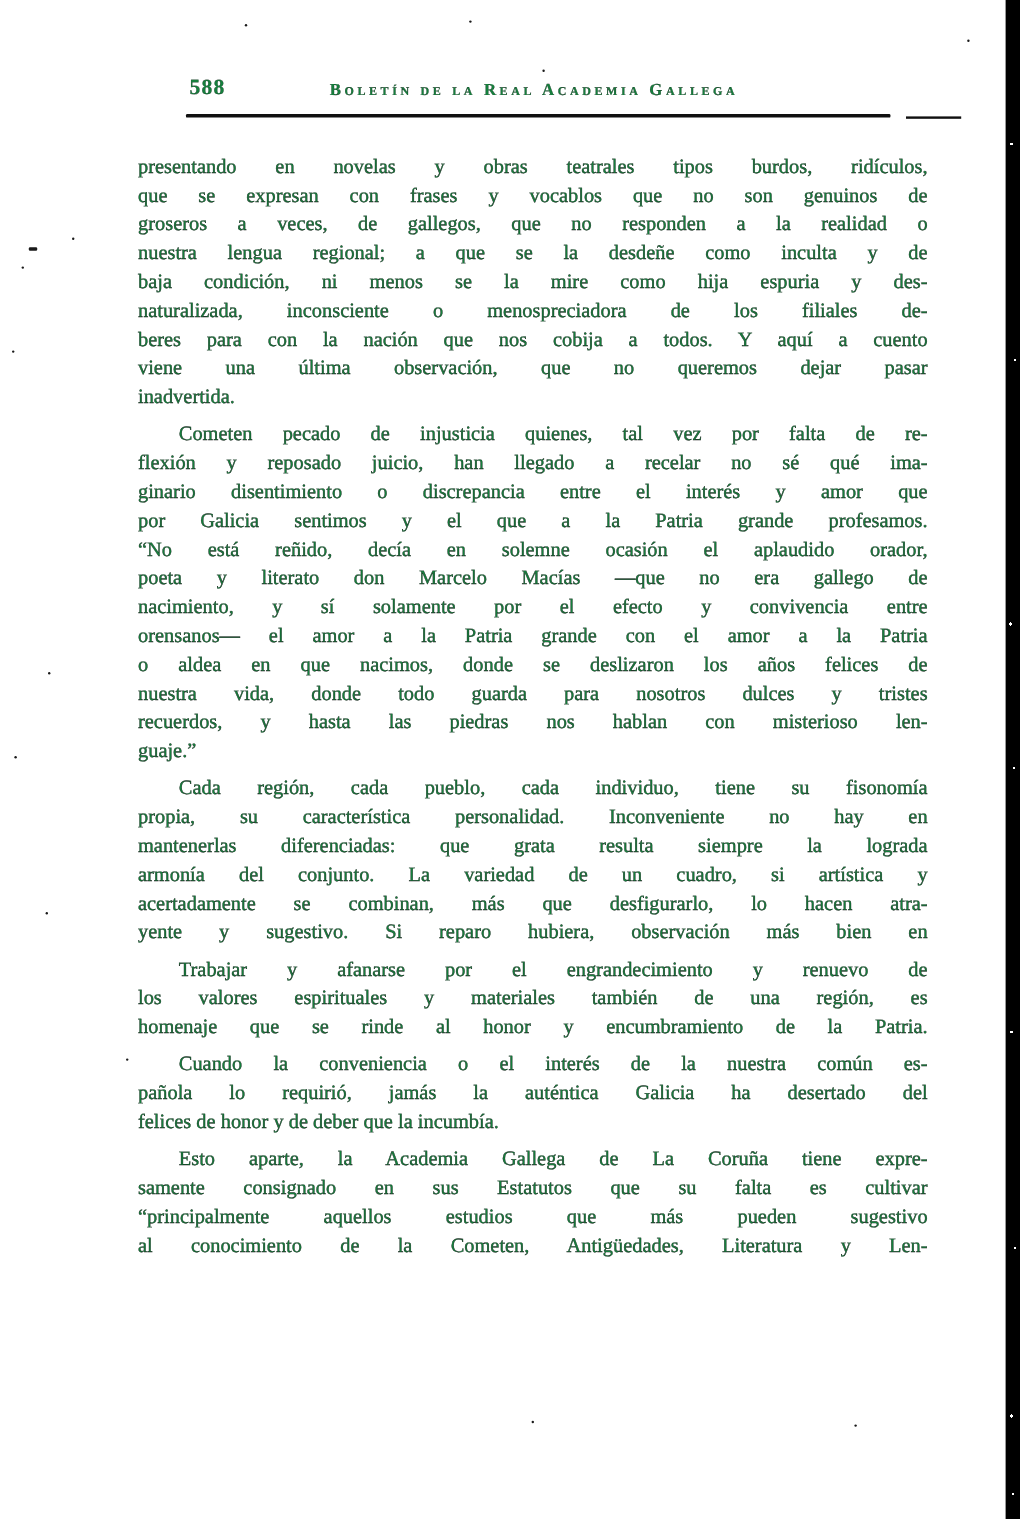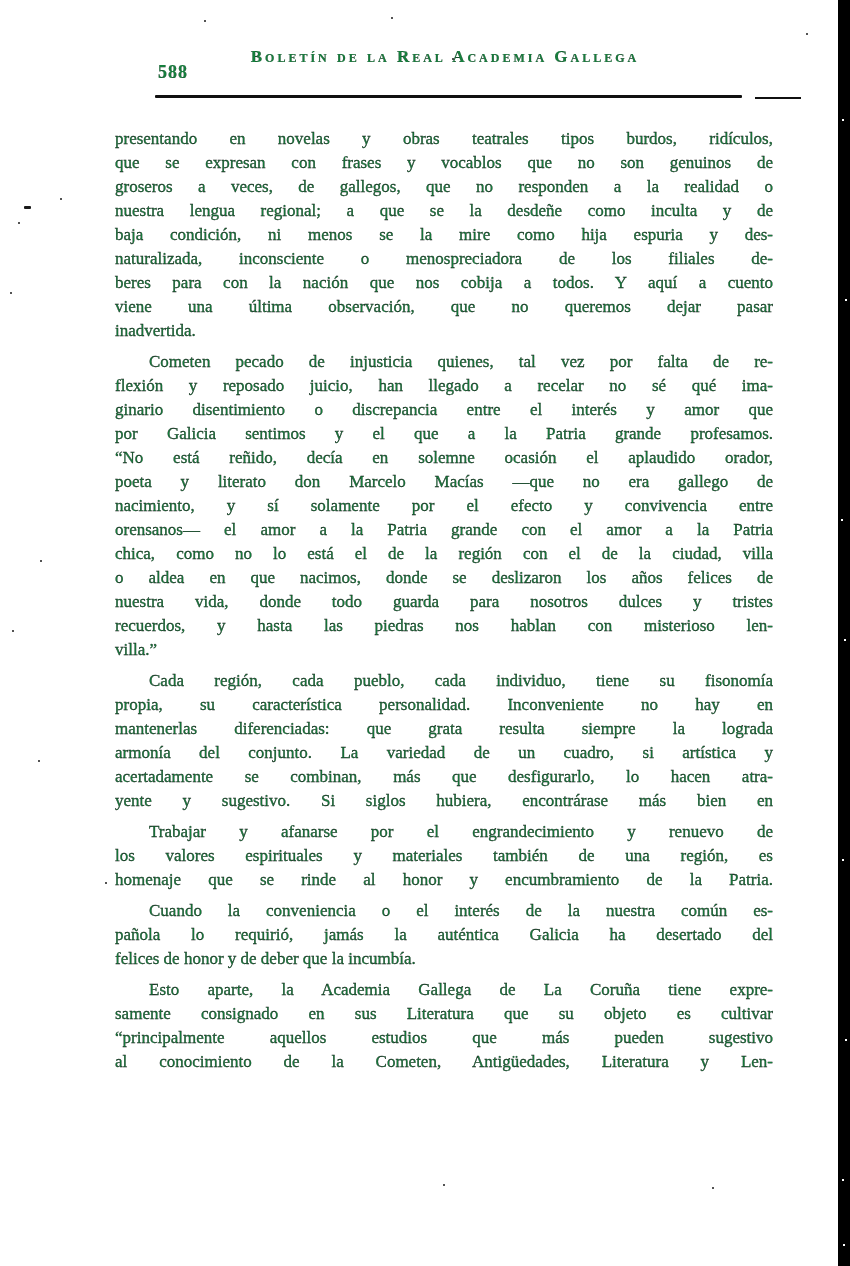--- a/index.html
+++ b/index.html
@@ -34,24 +34,24 @@
   .speckle.dash { width:7px; height:3px; border-radius:1px; }
 
   
   .page-header { position:absolute; left:0; top:0; width:850px; }
   .page-number {
     position:absolute; left:158px; top:62px;
     font-size:18px; letter-spacing:1px; font-weight:bold;
     -webkit-text-stroke:0.2px #111;
   }
   .journal-title {
-    position:absolute; left:115px; top:47px; width:660px;
+    position:absolute; left:115px; top:68px; width:660px;
     text-align:center;
     font-variant:small-caps;
-    font-size:17px; letter-spacing:3px; font-weight:bold;
+    font-size:14px; letter-spacing:3px; font-weight:bold;
     -webkit-text-stroke:0.2px #111;
   }
   .header-rule {
     position:absolute; left:155px; top:95px; width:587px; height:3px;
     background:#101010; border-radius:1px;
   }
   .header-rule-dash {
     position:absolute; left:755px; top:97px; width:46px; height:2px;
     background:#101010;
   }
@@ -96,47 +96,46 @@
       </div>
       <div class="paragraph indent">
         <div class="line">Cometen pecado de injusticia quienes, tal vez por falta de re-</div>
         <div class="line">flexión y reposado juicio, han llegado a recelar no sé qué ima-</div>
         <div class="line">ginario disentimiento o discrepancia entre el interés y amor que</div>
         <div class="line">por Galicia sentimos y el que a la Patria grande profesamos.</div>
         <div class="line">“No está reñido, decía en solemne ocasión el aplaudido orador,</div>
         <div class="line">poeta y literato don Marcelo Macías —que no era gallego de</div>
         <div class="line">nacimiento, y sí solamente por el efecto y convivencia entre</div>
         <div class="line">orensanos— el amor a la Patria grande con el amor a la Patria</div>
-        <div class="line">chica, como no lo está el de la región con el de la ciudad, villa</div>
         <div class="line">o aldea en que nacimos, donde se deslizaron los años felices de</div>
         <div class="line">nuestra vida, donde todo guarda para nosotros dulces y tristes</div>
         <div class="line">recuerdos, y hasta las piedras nos hablan con misterioso len-</div>
-        <div class="line last-left">villa.”</div>
+        <div class="line last-left">guaje.”</div>
       </div>
       <div class="paragraph indent">
         <div class="line">Cada región, cada pueblo, cada individuo, tiene su fisonomía</div>
         <div class="line">propia, su característica personalidad. Inconveniente no hay en</div>
         <div class="line">mantenerlas diferenciadas: que grata resulta siempre la lograda</div>
         <div class="line">armonía del conjunto. La variedad de un cuadro, si artística y</div>
         <div class="line">acertadamente se combinan, más que desfigurarlo, lo hacen atra-</div>
-        <div class="line">yente y sugestivo. Si siglos hubiera, encontrárase más bien en</div>
+        <div class="line">yente y sugestivo. Si reparo hubiera, observación más bien en</div>
       </div>
       <div class="paragraph indent">
         <div class="line">Trabajar y afanarse por el engrandecimiento y renuevo de</div>
         <div class="line">los valores espirituales y materiales también de una región, es</div>
         <div class="line">homenaje que se rinde al honor y encumbramiento de la Patria.</div>
       </div>
       <div class="paragraph indent">
         <div class="line">Cuando la conveniencia o el interés de la nuestra común es-</div>
         <div class="line">pañola lo requirió, jamás la auténtica Galicia ha desertado del</div>
         <div class="line last-left">felices de honor y de deber que la incumbía.</div>
       </div>
       <div class="paragraph indent">
         <div class="line">Esto aparte, la Academia Gallega de La Coruña tiene expre-</div>
-        <div class="line">samente consignado en sus Literatura que su objeto es cultivar</div>
+        <div class="line">samente consignado en sus Estatutos que su falta es cultivar</div>
         <div class="line">“principalmente aquellos estudios que más pueden sugestivo</div>
         <div class="line">al conocimiento de la Cometen, Antigüedades, Literatura y Len-</div>
       </div>
     </div>
 
   <div class="speckle" style="left:391px; top:17px;"></div>
   <div class="speckle" style="left:452px; top:58px;"></div>
   <div class="speckle" style="left:204px; top:20px;"></div>
   <div class="speckle dash" style="left:24px;  top:206px;"></div>
   <div class="speckle" style="left:806px; top:33px;"></div>

